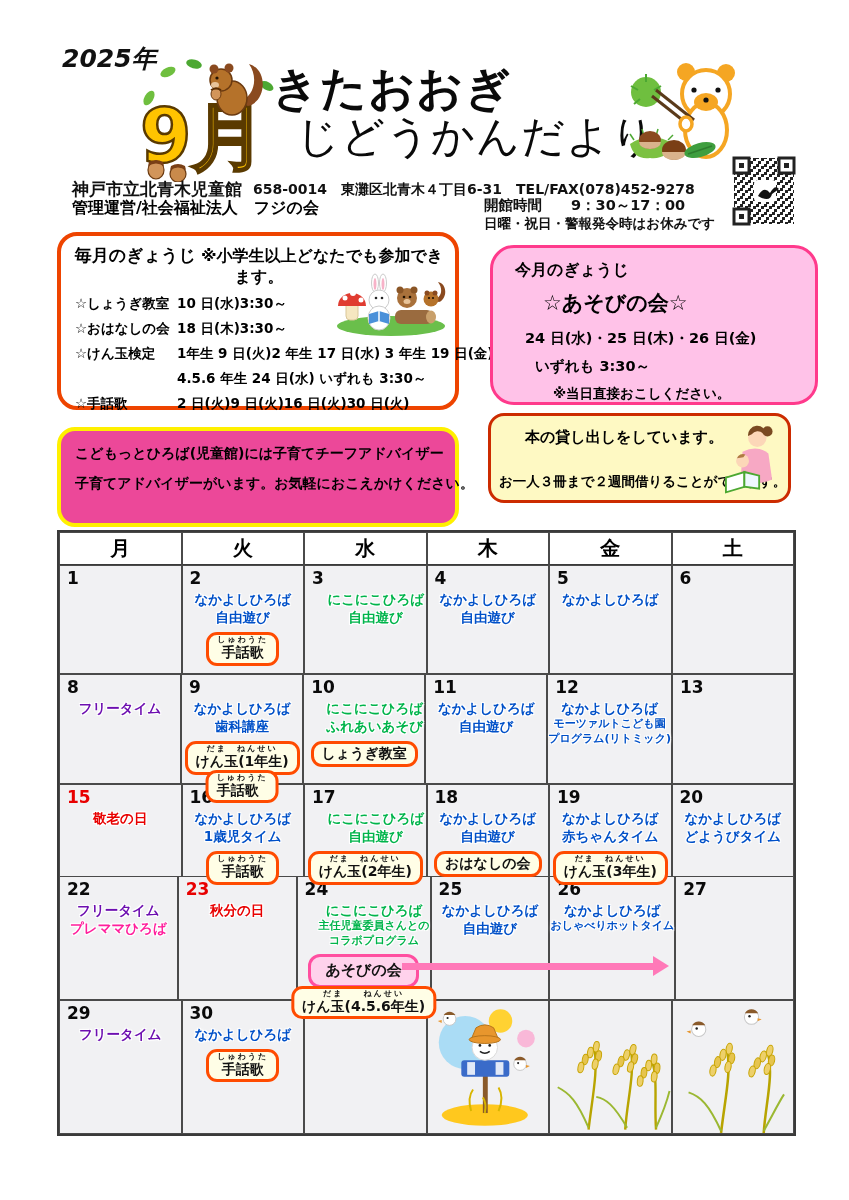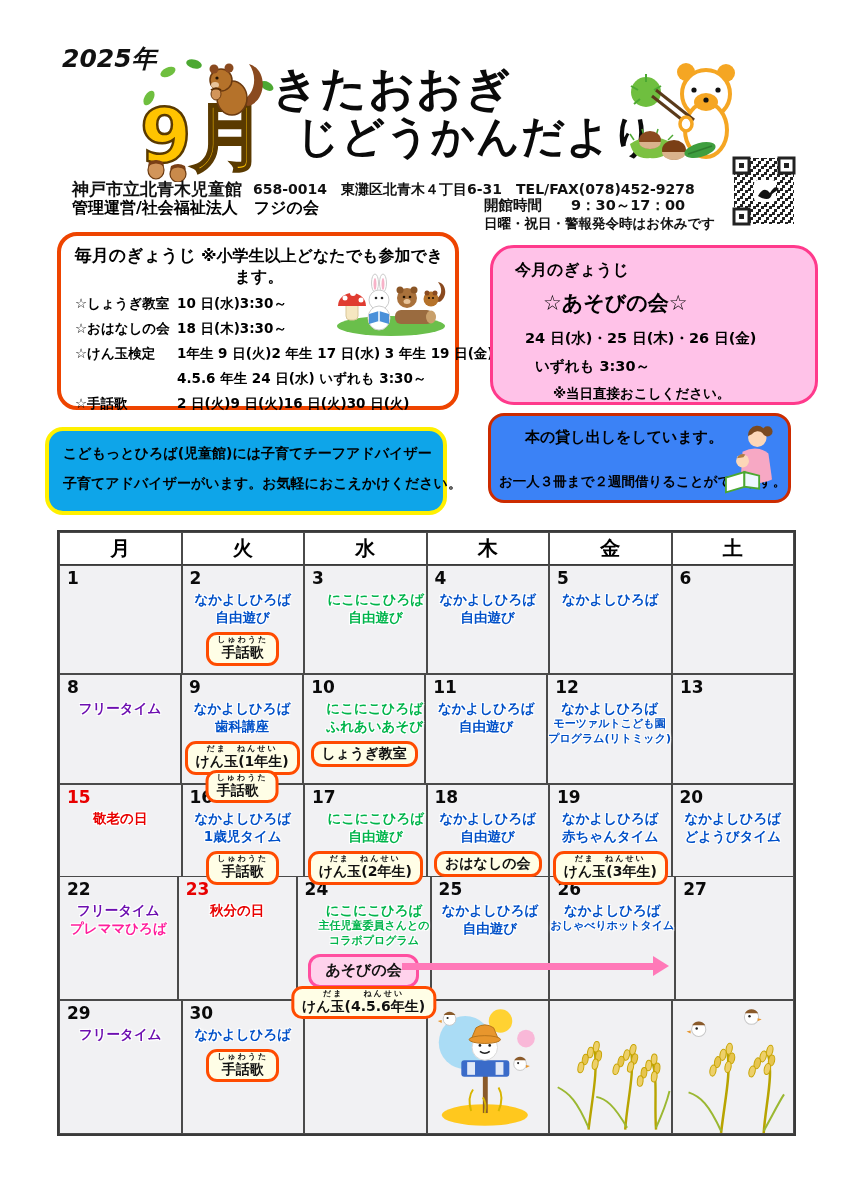--- a/index.html
+++ b/index.html
@@ -7,21 +7,21 @@
     width:849px;height:1200px;position:relative;background:#ffffff;
     font-family:"DejaVu Sans","Liberation Sans",sans-serif;
     overflow:hidden;-webkit-text-stroke:0;
   }
   .abs{position:absolute;}
   .halo{text-shadow:-1px -1px 0 #fff,1px -1px 0 #fff,-1px 1px 0 #fff,1px 1px 0 #fff,0 0 4px #fff;}
 
   
   .year{left:62px;top:42px;font-size:25px;font-weight:bold;font-style:italic;color:#111;}
   .title1{left:272px;top:58px;font-size:46px;font-weight:bold;color:#0a0a0a;letter-spacing:1px;}
-  .title2{left:296px;top:108px;font-size:43px;font-weight:bold;color:#0a0a0a;letter-spacing:1px;}
+  .title2{left:296px;top:108px;font-size:43px;font-weight:normal;color:#0a0a0a;letter-spacing:1px;}
   .facility{left:72px;top:178px;font-size:17px;font-weight:bold;color:#111;}
   .address{left:253px;top:181px;font-size:14px;font-weight:bold;color:#111;}
   .management{left:72px;top:198px;font-size:16px;font-weight:bold;color:#000000;}
   .hours{left:484px;top:196px;font-size:14.5px;font-weight:bold;color:#111;}
   .closed{left:484px;top:215px;font-size:13.5px;font-weight:bold;color:#111;}
 
   
   .events-box{left:57px;top:232px;width:402px;height:178px;background:#fff;
     border:4px solid var(--box_orange);border-radius:20px;box-sizing:border-box;padding:6px 10px 0 12px;}
   .events-title-row{text-align:center;margin-top:2px;}
@@ -33,26 +33,26 @@
   .animals-illo{position:absolute;right:8px;top:28px;}
 
   .month-box{left:490px;top:245px;width:328px;height:160px;border-radius:24px;box-sizing:border-box;
     background:var(--box_pink_bg);border:3px solid var(--box_pink_border);padding:12px 18px 0 22px;}
   .month-box-title{font-size:16px;font-weight:bold;}
   .month-box-event{font-size:21px;font-weight:bold;margin:8px 0 0 28px;}
   .month-box-dates{font-size:14.5px;font-weight:bold;margin:12px 0 0 10px;}
   .month-box-time{font-size:14.5px;font-weight:bold;margin:9px 0 0 20px;}
   .month-box-note{font-size:13.5px;font-weight:bold;margin:9px 0 0 38px;}
 
-  .advisor-box{left:45px;top:427px;width:402px;height:88px;background:#0ea5e9;box-sizing:border-box;
+  .advisor-box{left:57px;top:427px;width:402px;height:100px;background:#ec4899;box-sizing:border-box;
     border:4px solid var(--box_yellow);border-radius:18px;padding:14px 14px 0 14px;}
   .advisor-line1{font-size:14px;font-weight:bold;white-space:nowrap;}
   .adv-row{display:flex;justify-content:space-between;margin-top:12px;font-size:14px;font-weight:bold;white-space:nowrap;}
 
-  .book-box{left:488px;top:413px;width:303px;height:90px;background:#3b82f6;box-sizing:border-box;
+  .book-box{left:488px;top:413px;width:303px;height:90px;background:#fef9c3;box-sizing:border-box;
     border:3px solid var(--box_red);border-radius:16px;padding:12px 8px 0 8px;}
   .book-line1{font-size:15px;font-weight:bold;margin-left:26px;}
   .book-line2{font-size:13.5px;font-weight:bold;margin-top:26px;white-space:nowrap;}
   .mother-illo{position:absolute;right:10px;top:8px;}
 
   
   .calendar{left:57px;top:530px;width:739px;border:2px solid #3a3a3a;box-sizing:border-box;background:#fff;}
   .cal-head{display:grid;grid-template-columns:repeat(6,1fr);height:33px;}
   .cal-hcell{border:1px solid #4a4a4a;border-bottom:2px solid #3a3a3a;background:#fff;
     font-size:20px;font-weight:bold;text-align:center;line-height:31px;}

